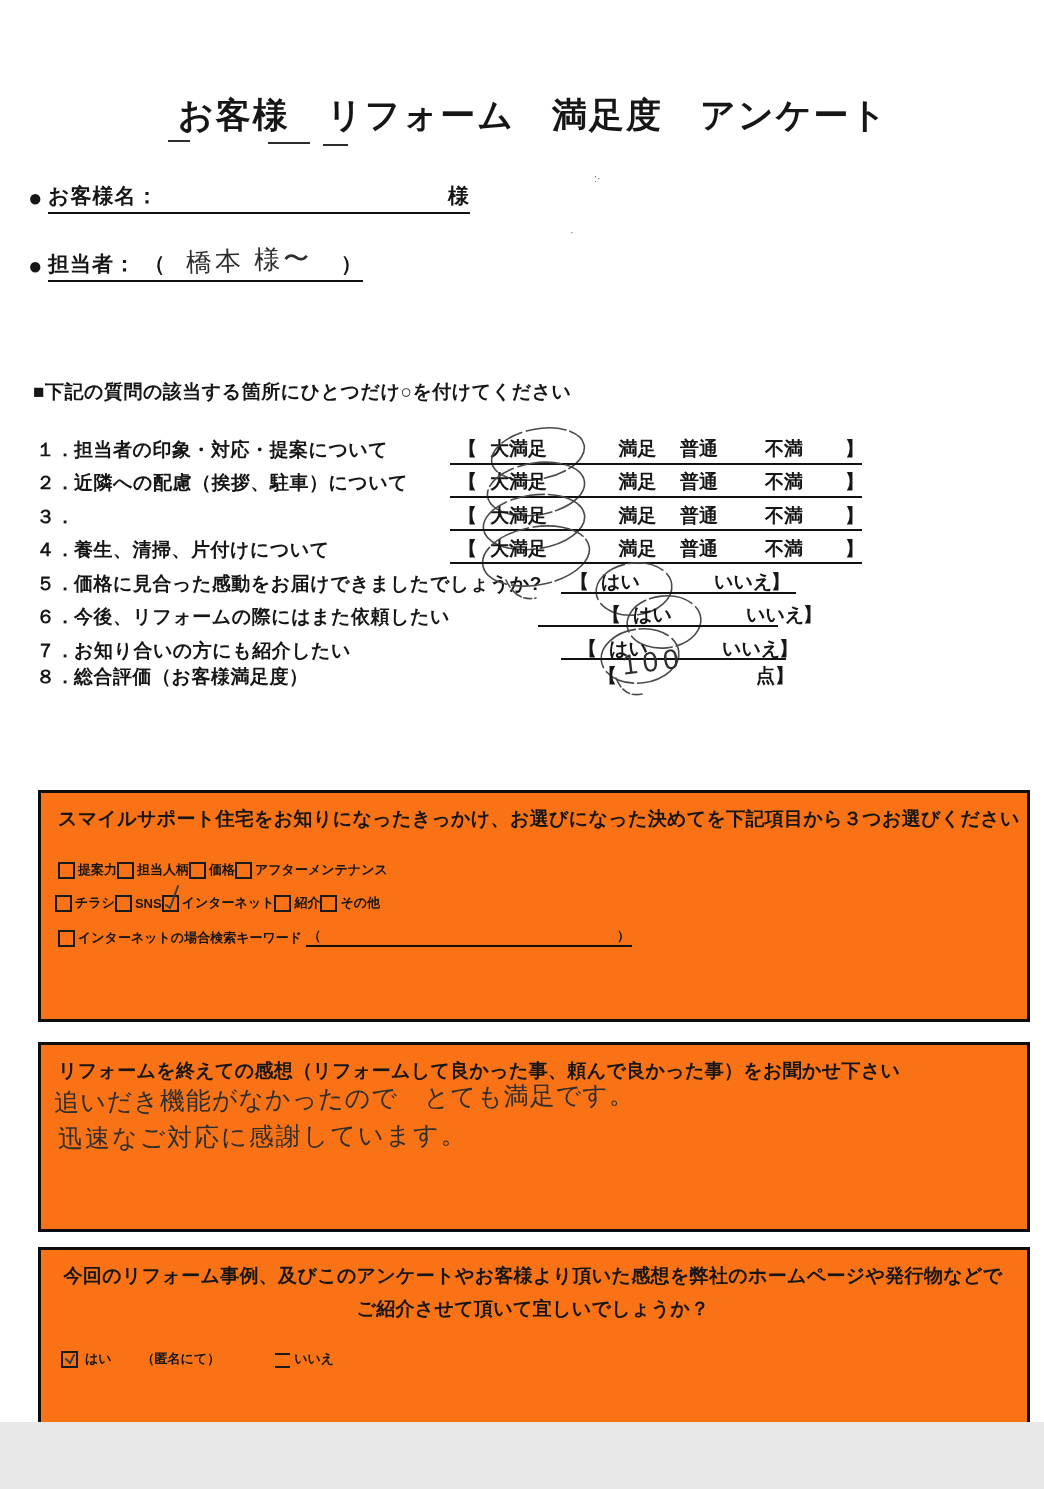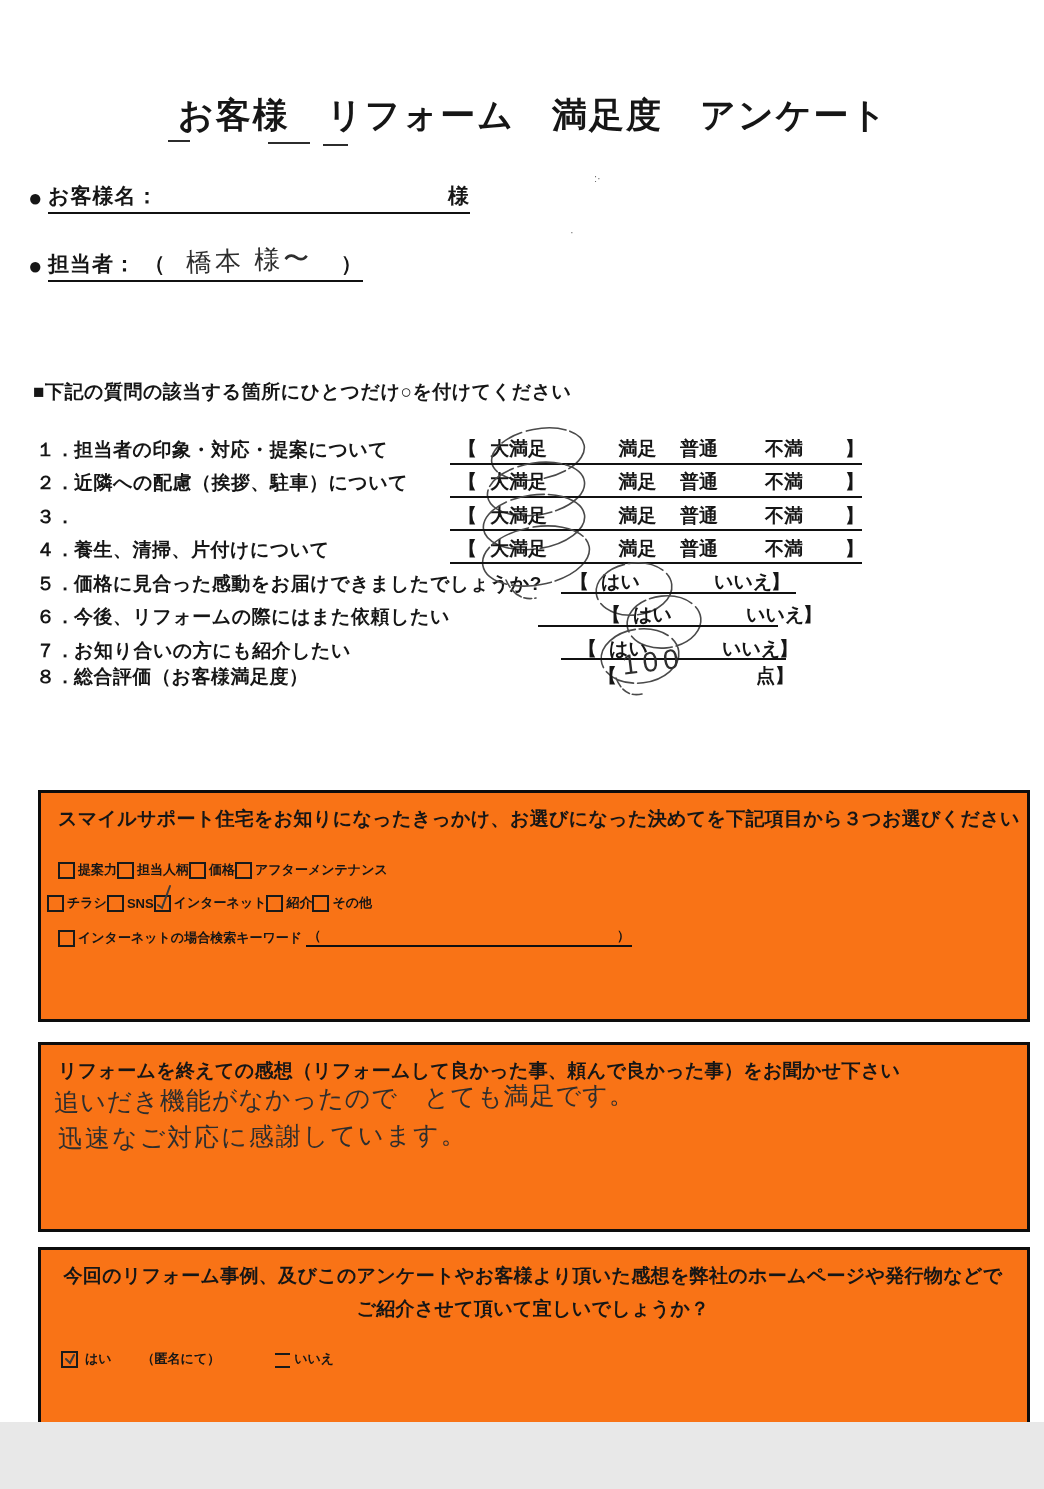--- a/index.html
+++ b/index.html
@@ -219,21 +219,21 @@
         </span>
       <span class="cbitem">
           <span class="cb"></span>
           <span>価格</span>
         </span>
       <span class="cbitem">
           <span class="cb"></span>
           <span>アフターメンテナンス</span>
         </span>
     </div>
-    <div class="cbrow" style="left:6px;top:101px;">
+    <div class="cbrow" style="left:14px;top:101px;">
       <span class="cbitem">
           <span class="cb"></span>
           <span>チラシ</span>
         </span>
       <span class="cbitem">
           <span class="cb"></span>
           <span>SNS</span>
         </span>
       <span class="cbitem">
         <span class="cb">

